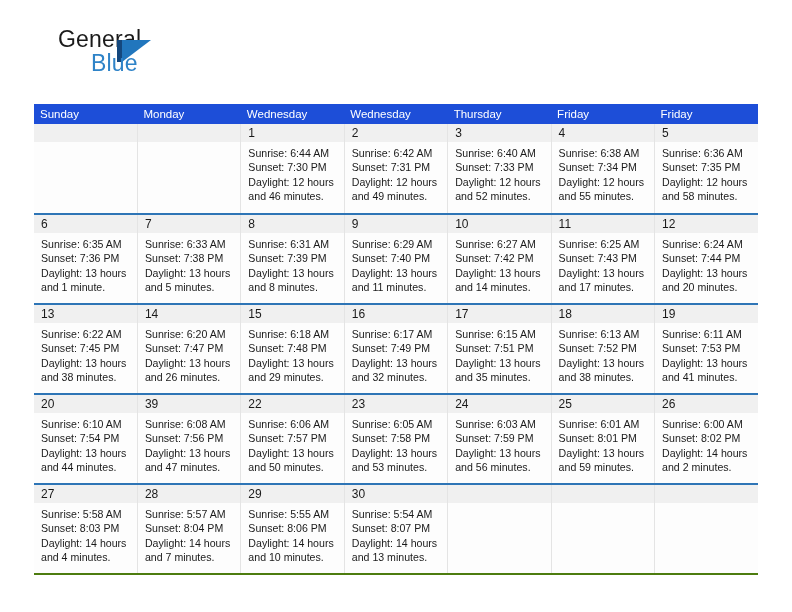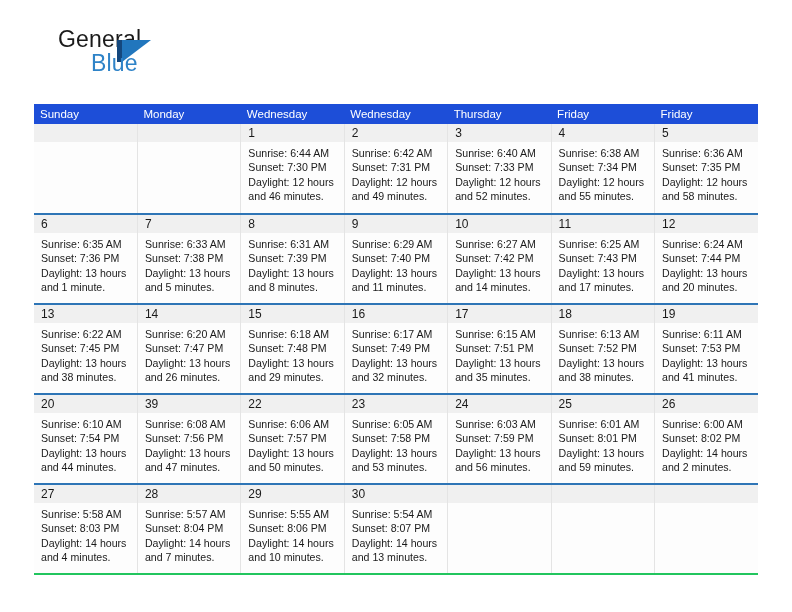--- a/index.html
+++ b/index.html
@@ -128,21 +128,21 @@
     border-left: 1px solid #e4e4e4;
     border-bottom: 2px solid #2e75b6;
     height: 90px;
     box-sizing: border-box;
     background: #fdfdfd;
   }
   .cal-body td:first-child {
     border-left: none;
   }
   .cal-body tr:last-child td {
-    border-bottom: 2px solid #22c55e;
+    border-bottom: 2px solid #4d7c0f;
     margin-top: 37px;
   }
   .daynum {
     display: block;
     background: #f0f0f0;
     font-size: 12px;
     color: #1a1a1a;
     padding: 3px 0 3px 7px;
     height: 18px;
     box-sizing: border-box;

